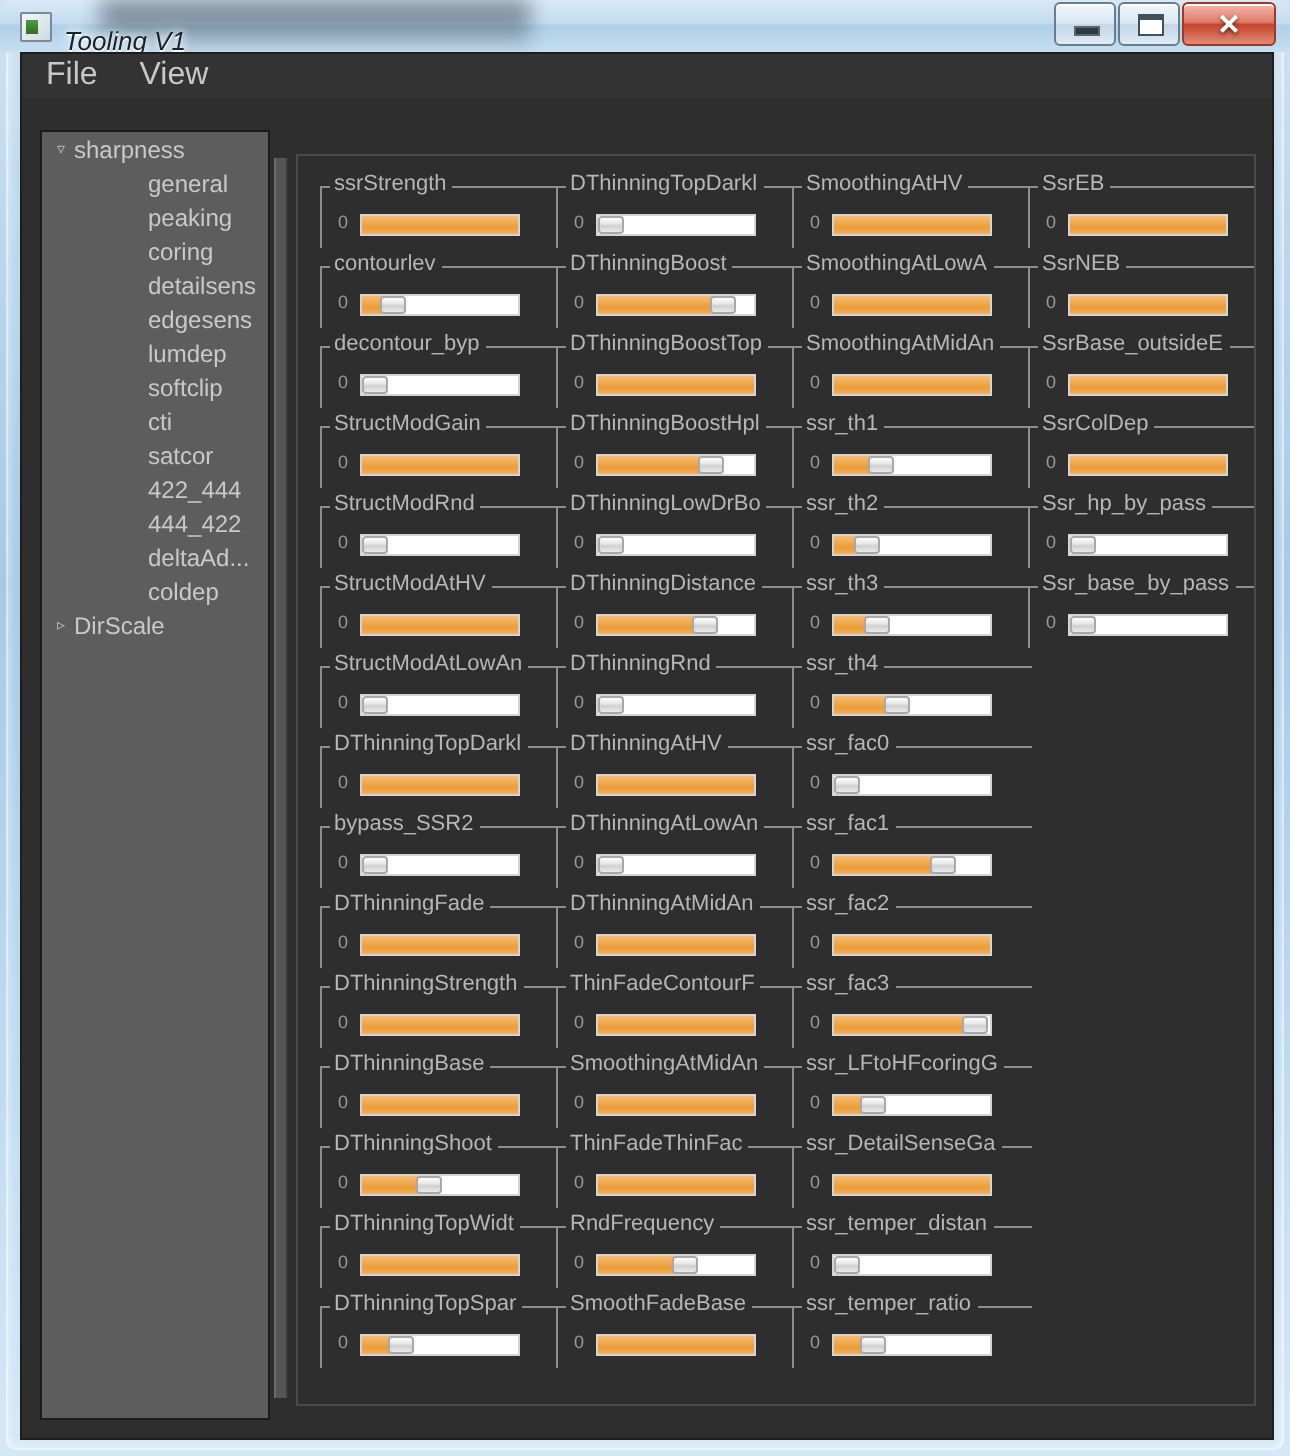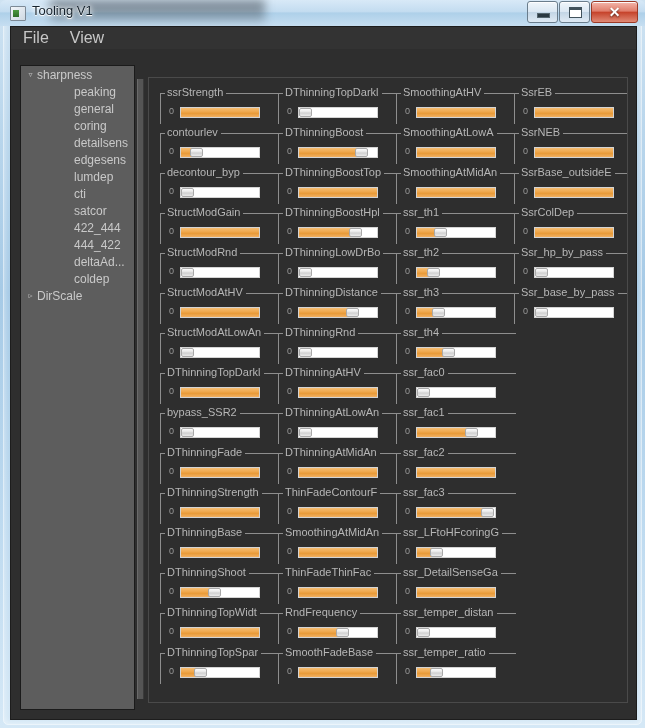--- a/index.html
+++ b/index.html
@@ -34,24 +34,25 @@
   .win-icon{
     position:absolute;left:10px;top:6px;width:14px;height:13px;
     background:linear-gradient(135deg,#f2f6fa,#cfd9e2);
     border:1px solid #7d8a96;border-radius:1px;
   }
   .win-icon:after{
     content:"";position:absolute;left:2px;top:3px;width:6px;height:7px;
     background:linear-gradient(to bottom,#4e9a3f,#2f6e28);
   }
   .win-title{
-    position:absolute;left:32px;top:3px;
+    position:absolute;left:32px;top:13px;
     font-size:13px;color:#16232e;
     text-shadow:0 0 4px #fff,0 0 7px #fff,0 1px 0 #fff;
     white-space:nowrap;
+    font-style:italic;
   }
   .win-buttons{position:absolute;right:7px;top:1px;display:flex;gap:1px;}
   .wbtn{
     width:29px;height:20px;border:1px solid #6a7d8c;border-radius:3px;
     background:linear-gradient(to bottom,#f0f6fb 0%,#dbe8f3 48%,#c3d6e6 52%,#dfeaf4 100%);
     position:relative;box-shadow:inset 0 1px 0 rgba(255,255,255,.9);
     cursor:default;
   }
   .wbtn.close{
     width:45px;
@@ -205,41 +206,45 @@
         <div class="menu-item">View</div>
       </div>
 
     <div class="tree-panel" id="tree">
         <div class="tree-row root">
           <div class="twisty">▿</div>
           <div class="tlabel">sharpness</div>
         </div>
         <div class="tree-row child">
           <div class="twisty"></div>
+          <div class="tlabel">general</div>
+        </div>
+        <div class="tree-row child">
+          <div class="twisty"></div>
           <div class="tlabel">peaking</div>
         </div>
         <div class="tree-row child">
           <div class="twisty"></div>
-          <div class="tlabel">general</div>
-        </div>
-        <div class="tree-row child">
-          <div class="twisty"></div>
           <div class="tlabel">coring</div>
         </div>
         <div class="tree-row child">
           <div class="twisty"></div>
           <div class="tlabel">detailsens</div>
         </div>
         <div class="tree-row child">
           <div class="twisty"></div>
           <div class="tlabel">edgesens</div>
         </div>
         <div class="tree-row child">
           <div class="twisty"></div>
           <div class="tlabel">lumdep</div>
+        </div>
+        <div class="tree-row child">
+          <div class="twisty"></div>
+          <div class="tlabel">softclip</div>
         </div>
         <div class="tree-row child">
           <div class="twisty"></div>
           <div class="tlabel">cti</div>
         </div>
         <div class="tree-row child">
           <div class="twisty"></div>
           <div class="tlabel">satcor</div>
         </div>
         <div class="tree-row child">

